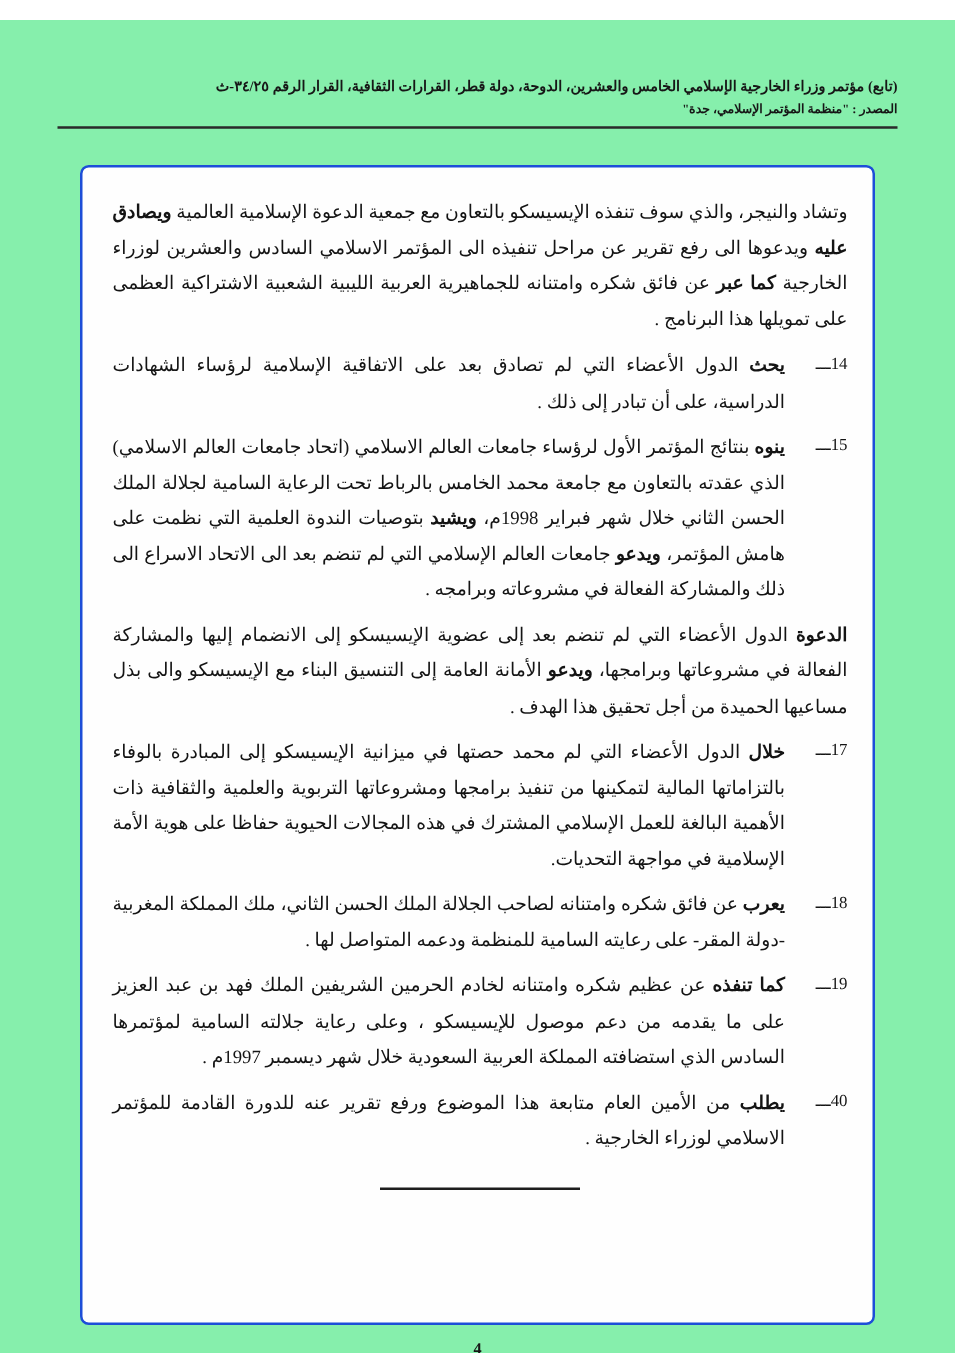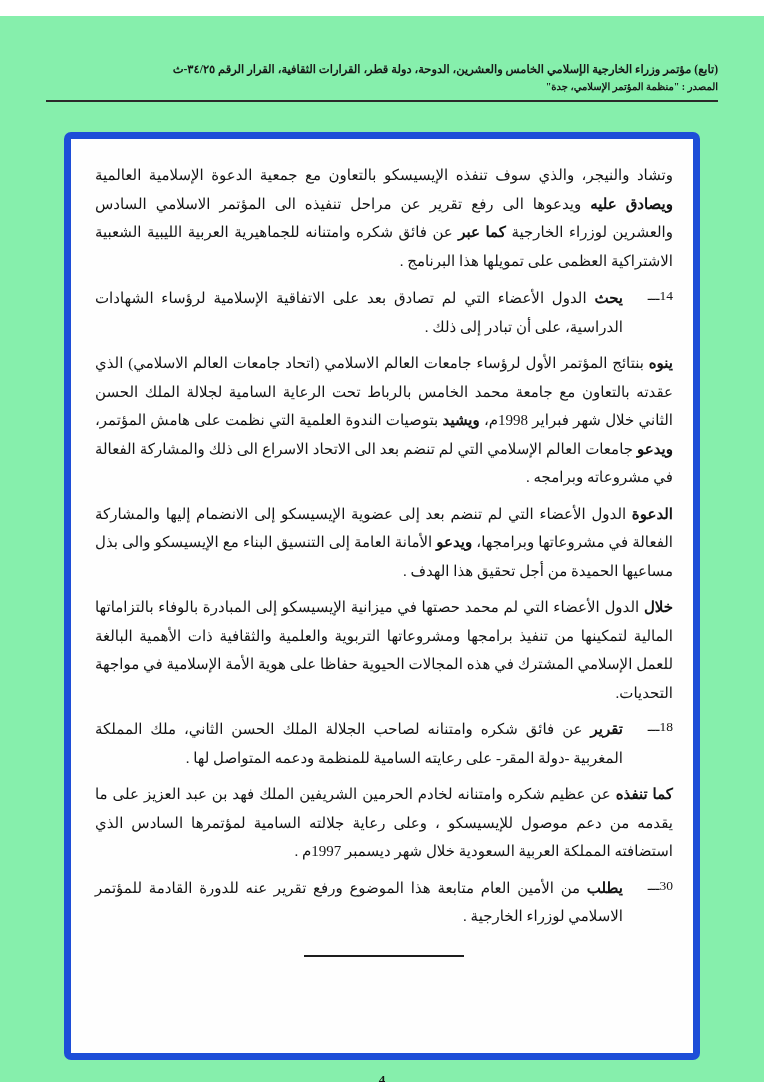--- a/index.html
+++ b/index.html
@@ -34,21 +34,21 @@
   .header-rule {
     margin: 8px 46px 0 46px;
     border-top: 2px solid #2a2a2a;
   }
   .green-box {
     position: absolute;
     top: 116px;
     right: 64px;
     left: 64px;
     height: 928px;
-    border: 7px solid #1d4ed8;
+    border: 2px solid #1d4ed8;
     border-radius: 7px;
     padding: 22px 20px 0 24px;
     overflow: hidden;
     background: #fefefe;
   }
   .para {
     font-size: 15px;
     line-height: 1.9;
     text-align: justify;
     color: #141414;
@@ -100,42 +100,45 @@
   <div class="green-box">
 
     <p class="para intro"><span>وتشاد والنيجر، والذي سوف تنفذه الإيسيسكو بالتعاون مع جمعية الدعوة الإسلامية العالمية </span><span class="bold">ويصادق عليه</span><span> ويدعوها الى رفع تقرير عن مراحل تنفيذه الى المؤتمر الاسلامي السادس والعشرين لوزراء الخارجية </span><span class="bold">كما عبر</span><span> عن فائق شكره وامتنانه للجماهيرية العربية الليبية الشعبية الاشتراكية العظمى على تمويلها هذا البرنامج .</span></p>
 
     <div class="item">
       <span class="item-marker"><span class="num">14</span><span class="dash">ـــ</span></span>
       <p class="para item-text"><span class="bold">يحث</span><span> الدول الأعضاء التي لم تصادق بعد على الاتفاقية الإسلامية لرؤساء الشهادات الدراسية، على أن تبادر إلى ذلك .</span></p>
     </div>
 
     <div class="item">
+      <span class="item-marker"><span class="num">15</span><span class="dash">ـــ</span></span>
       <p class="para item-text"><span class="bold">ينوه</span><span> بنتائج المؤتمر الأول لرؤساء جامعات العالم الاسلامي (اتحاد جامعات العالم الاسلامي) الذي عقدته بالتعاون مع جامعة محمد الخامس بالرباط تحت الرعاية السامية لجلالة الملك الحسن الثاني خلال شهر فبراير 1998م، </span><span class="bold">ويشيد</span><span> بتوصيات الندوة العلمية التي نظمت على هامش المؤتمر، </span><span class="bold">ويدعو</span><span> جامعات العالم الإسلامي التي لم تنضم بعد الى الاتحاد الاسراع الى ذلك والمشاركة الفعالة في مشروعاته وبرامجه .</span></p>
     </div>
 
     <div class="item">
       <p class="para item-text"><span class="bold">الدعوة</span><span> الدول الأعضاء التي لم تنضم بعد إلى عضوية الإيسيسكو إلى الانضمام إليها والمشاركة الفعالة في مشروعاتها وبرامجها، </span><span class="bold">ويدعو</span><span> الأمانة العامة إلى التنسيق البناء مع الإيسيسكو والى بذل مساعيها الحميدة من أجل تحقيق هذا الهدف .</span></p>
     </div>
 
     <div class="item">
+      <span class="item-marker"><span class="num">17</span><span class="dash">ـــ</span></span>
       <p class="para item-text"><span class="bold">خلال</span><span> الدول الأعضاء التي لم محمد حصتها في ميزانية الإيسيسكو إلى المبادرة بالوفاء بالتزاماتها المالية لتمكينها من تنفيذ برامجها ومشروعاتها التربوية والعلمية والثقافية ذات الأهمية البالغة للعمل الإسلامي المشترك في هذه المجالات الحيوية حفاظا على هوية الأمة الإسلامية في مواجهة التحديات.</span></p>
     </div>
 
     <div class="item">
       <span class="item-marker"><span class="num">18</span><span class="dash">ـــ</span></span>
-      <p class="para item-text"><span class="bold">تقرير</span><span> عن فائق شكره وامتنانه لصاحب الجلالة الملك الحسن الثاني، ملك المملكة المغربية -دولة المقر- على رعايته السامية للمنظمة ودعمه المتواصل لها .</span></p>
+      <p class="para item-text"><span class="bold">يعرب</span><span> عن فائق شكره وامتنانه لصاحب الجلالة الملك الحسن الثاني، ملك المملكة المغربية -دولة المقر- على رعايته السامية للمنظمة ودعمه المتواصل لها .</span></p>
     </div>
 
     <div class="item">
+      <span class="item-marker"><span class="num">19</span><span class="dash">ـــ</span></span>
       <p class="para item-text"><span class="bold">كما تنفذه</span><span> عن عظيم شكره وامتنانه لخادم الحرمين الشريفين الملك فهد بن عبد العزيز على ما يقدمه من دعم موصول للإيسيسكو ، وعلى رعاية جلالته السامية لمؤتمرها السادس الذي استضافته المملكة العربية السعودية خلال شهر ديسمبر 1997م .</span></p>
     </div>
 
     <div class="item">
-      <span class="item-marker"><span class="num">30</span><span class="dash">ـــ</span></span>
+      <span class="item-marker"><span class="num">40</span><span class="dash">ـــ</span></span>
       <p class="para item-text"><span class="bold">يطلب</span><span> من الأمين العام متابعة هذا الموضوع ورفع تقرير عنه للدورة القادمة للمؤتمر الاسلامي لوزراء الخارجية .</span></p>
     </div>
 
     <div class="end-divider"></div>
 
   </div>
 
   <div class="page-footer">
     <span class="page-num">4</span>
   </div>

